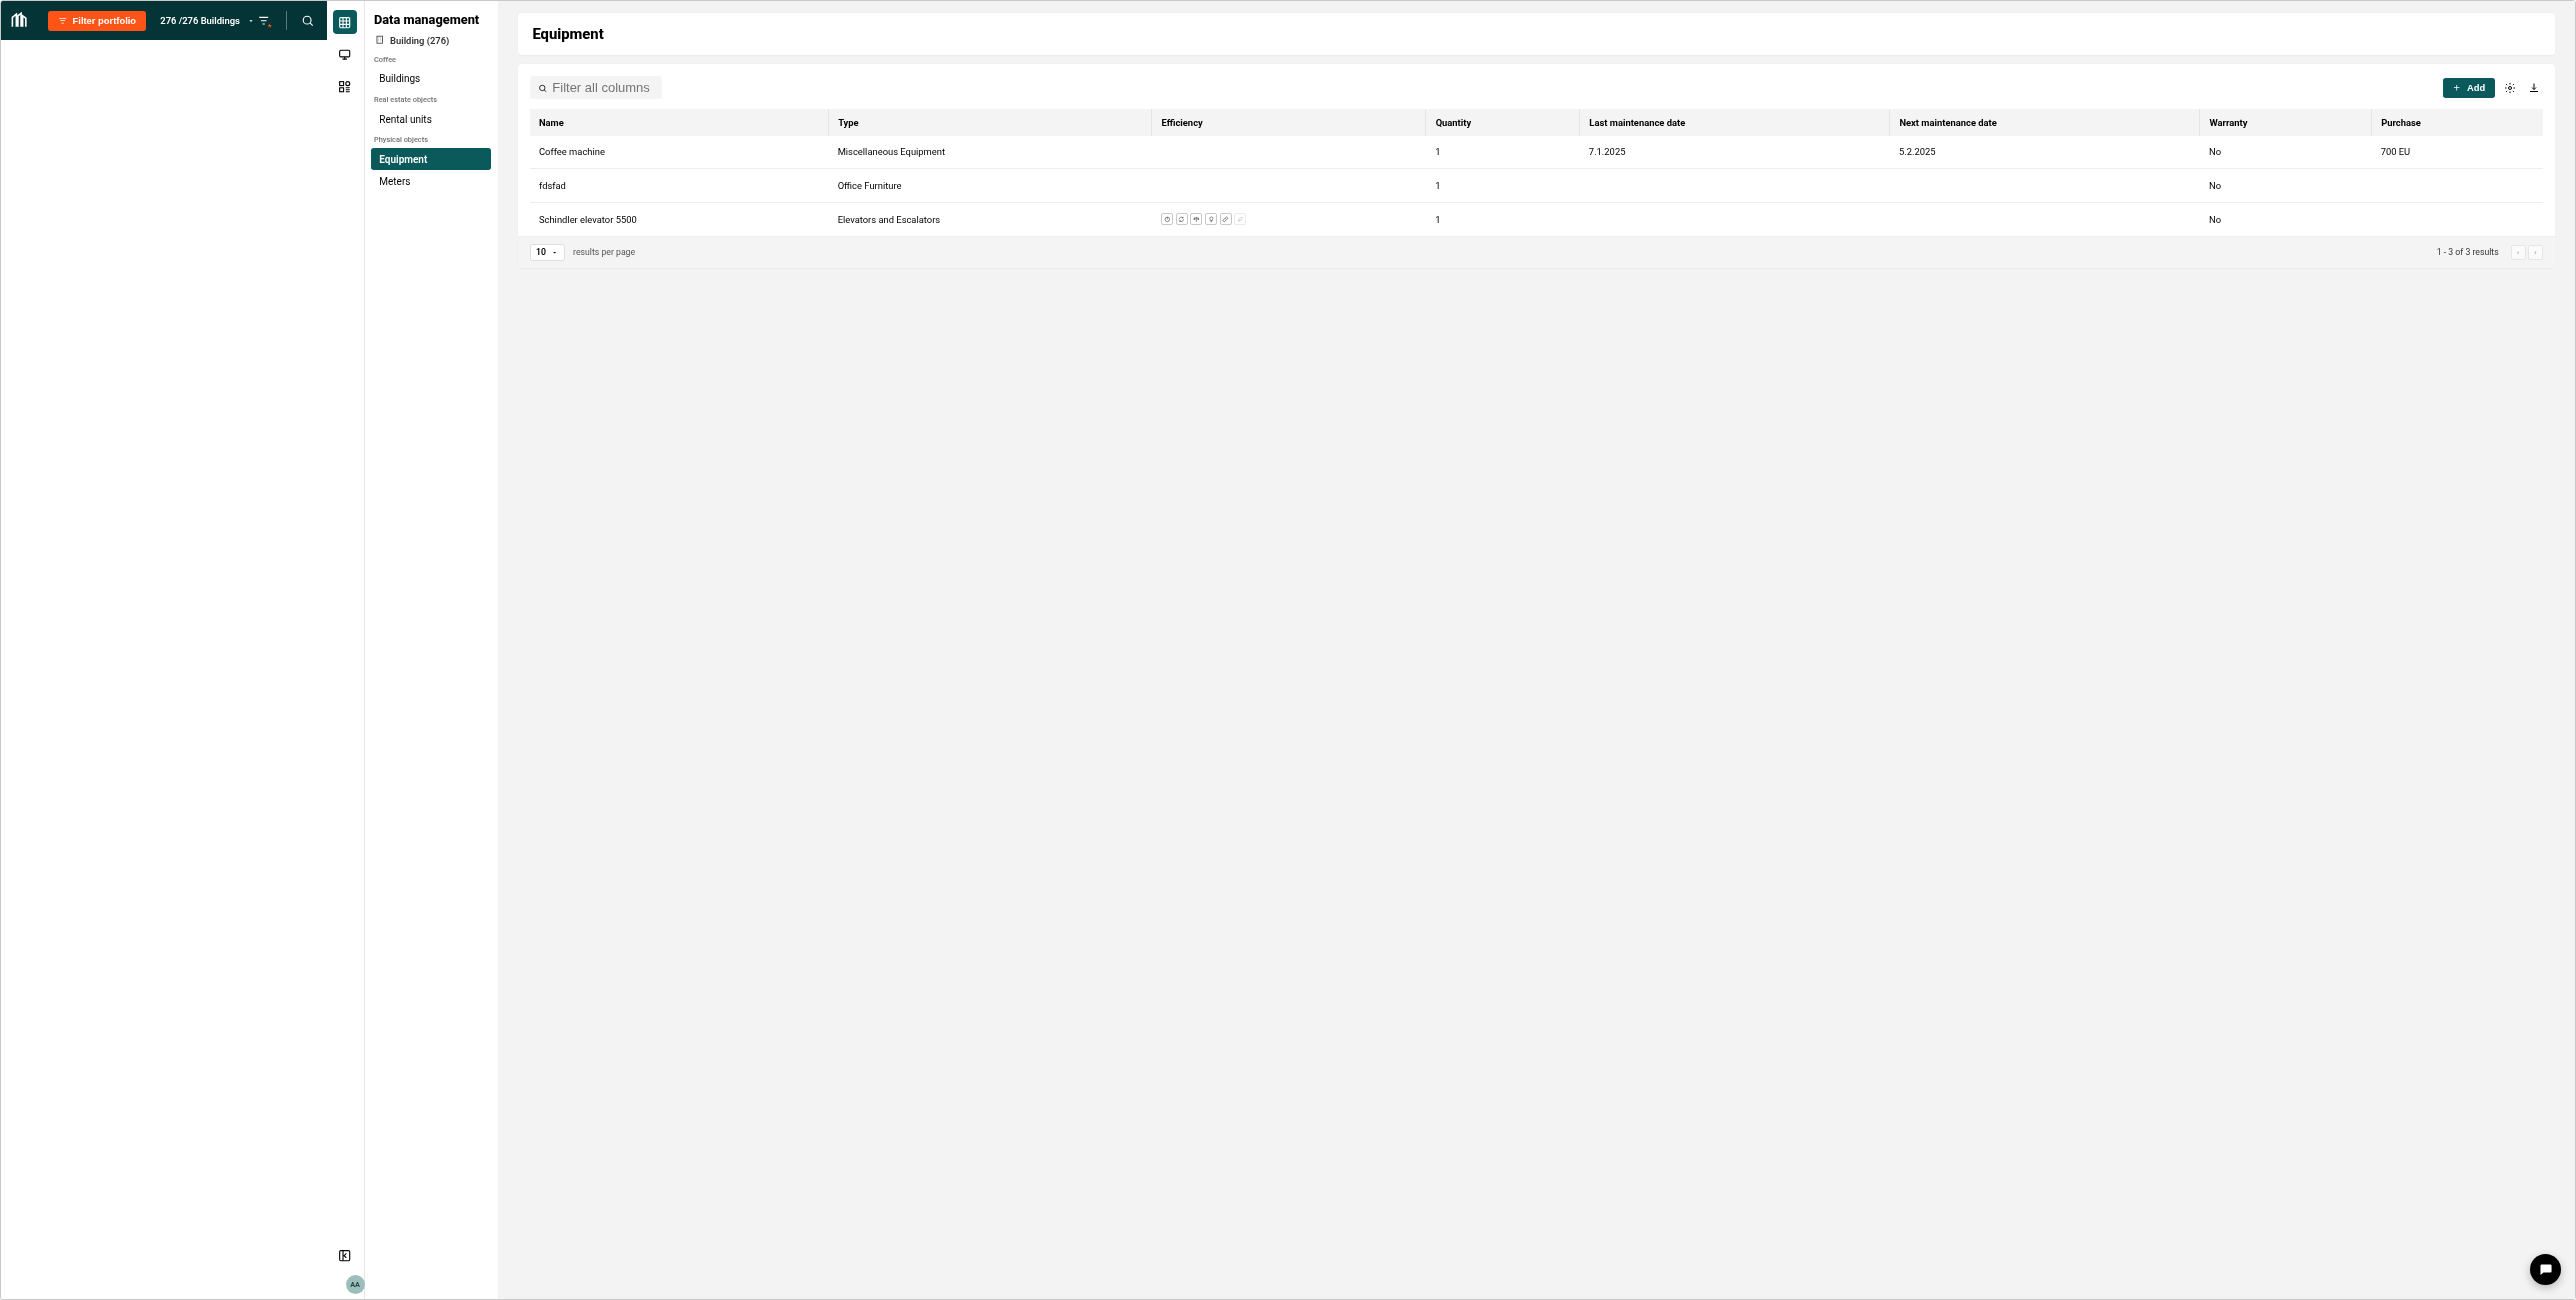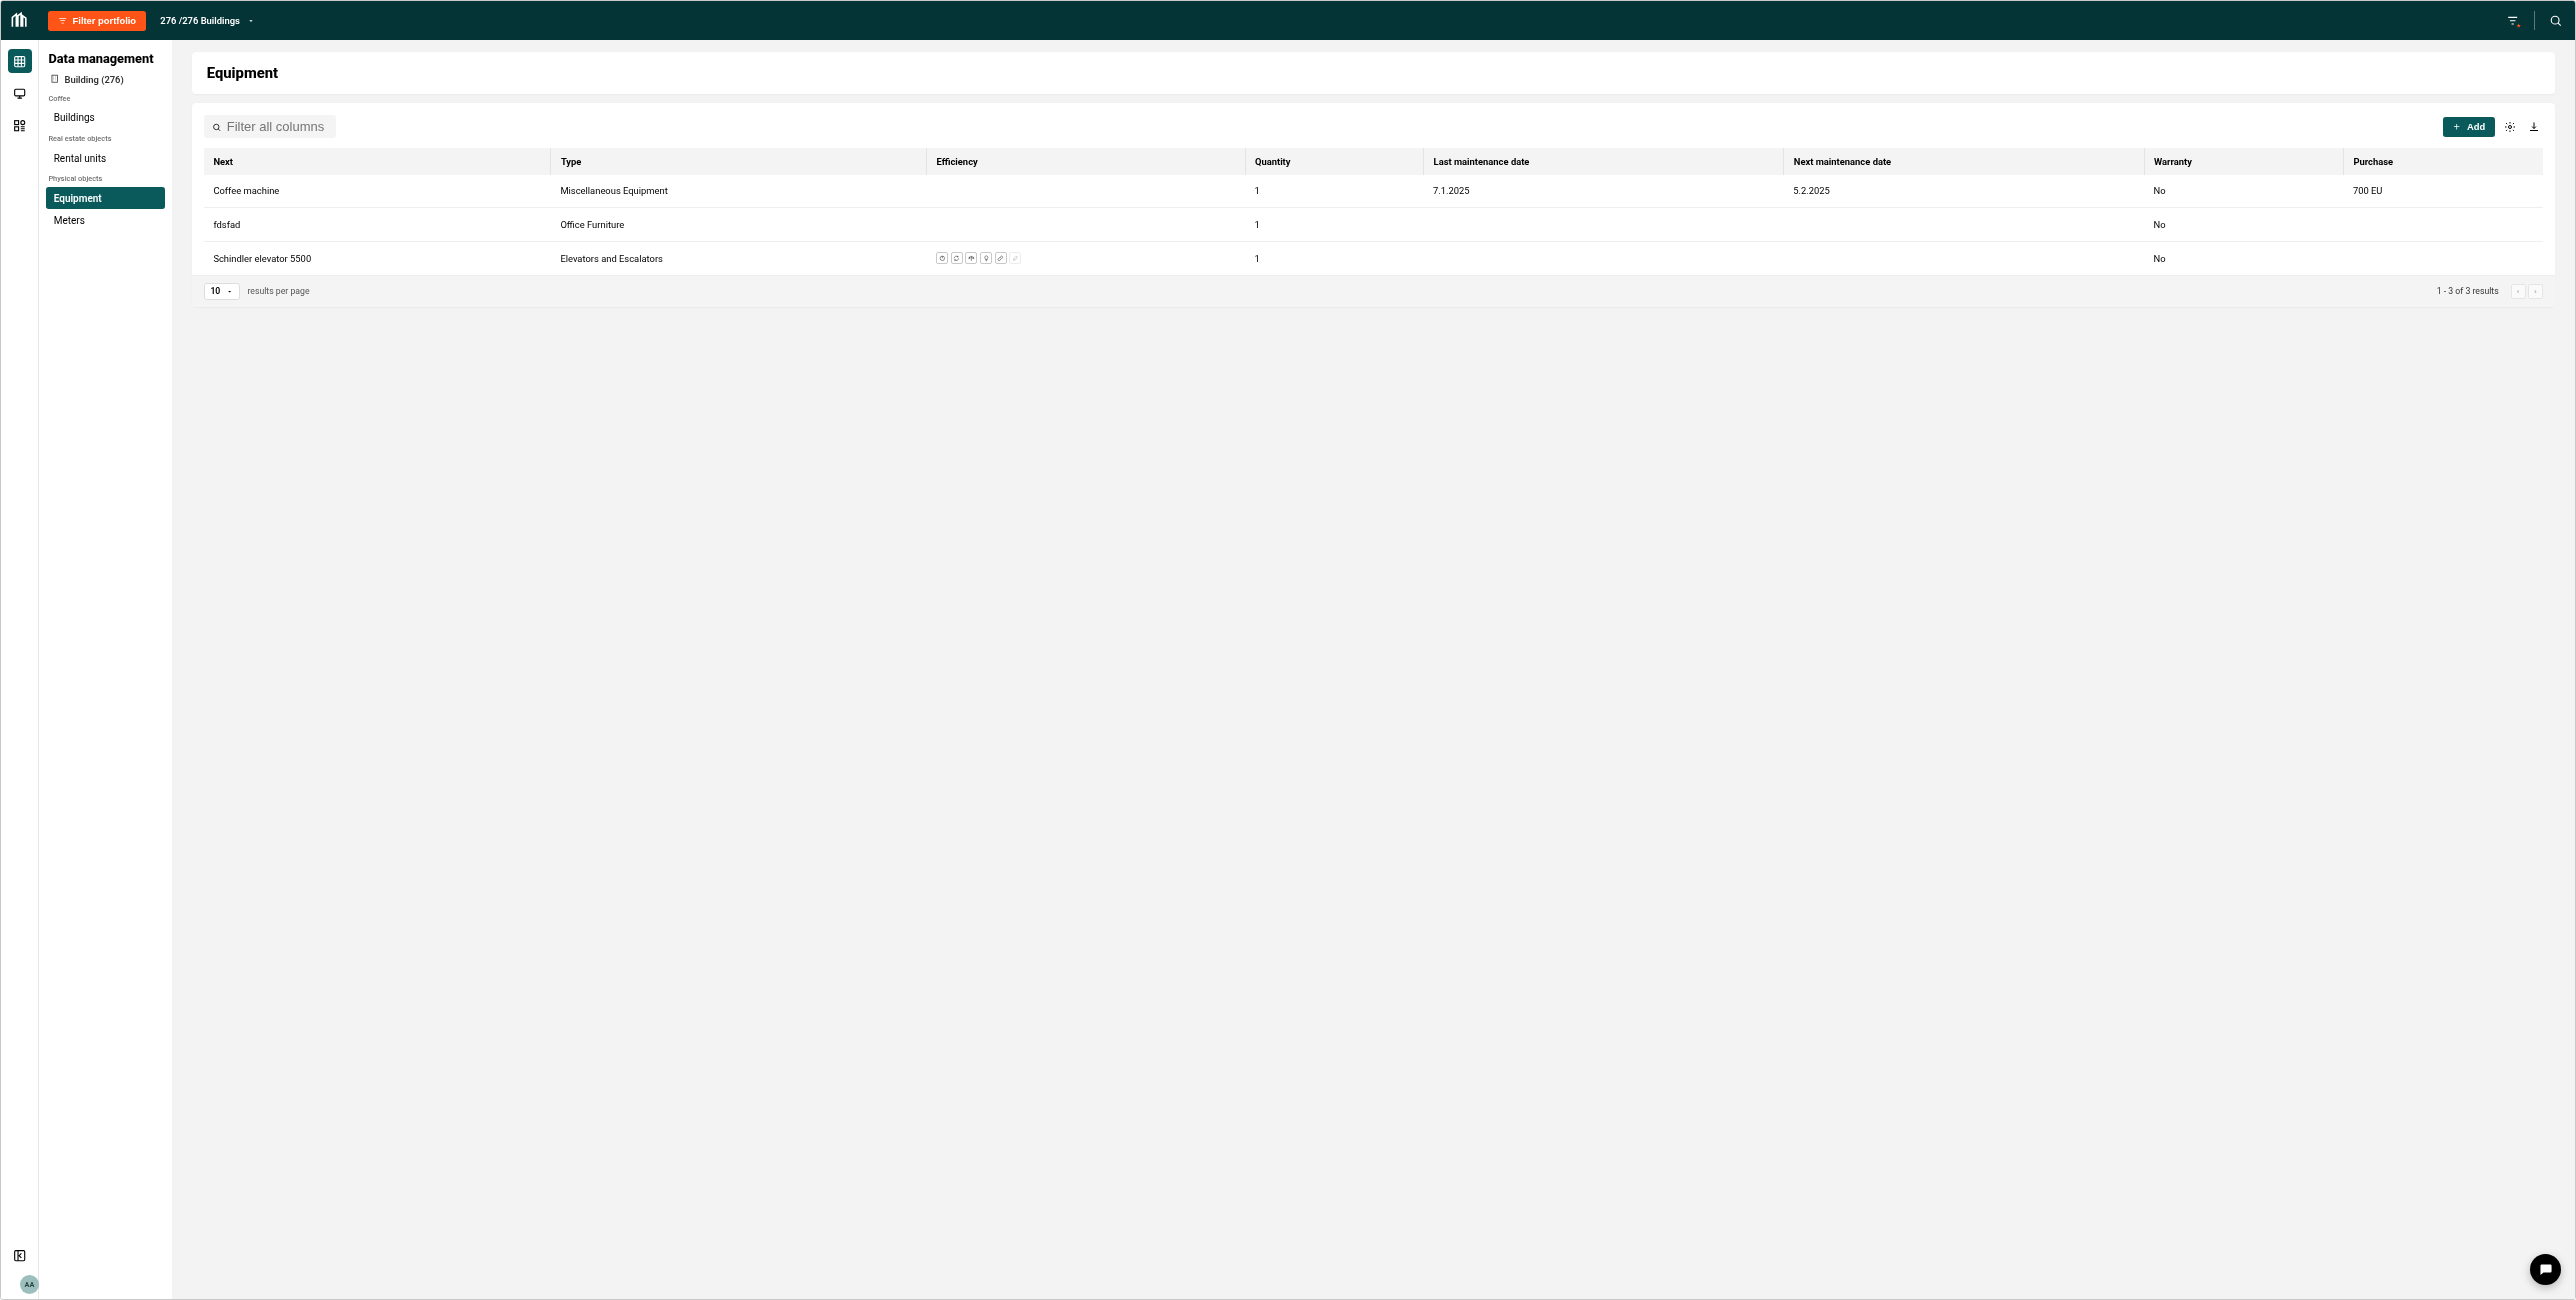--- a/index.html
+++ b/index.html
@@ -1,20 +1,20 @@
 <!DOCTYPE html>
 <html style="font-size:10.7px"><head>
 <meta charset="utf-8">
 <style>
   * { box-sizing: border-box; margin: 0; padding: 0; }
   html, body { width: 100%; height: 100%; font-family: -apple-system, BlinkMacSystemFont, "Segoe UI", Roboto, Arial, sans-serif; background: #fff; color: #000; }
   body { display: flex; flex-direction: column; }
 
   
-  .viewport { width: 100%; height: 100vh; border: 1.3px solid #c9c9c9; border-radius: 2.7px; overflow: hidden; display: flex; flex-direction: column; background: #fff; }
+  .viewport { width: 100%; height: 100vh; border: 1.3px solid #c9c9c9; border-radius: 2.7px; overflow: hidden; display: flex; flex-direction: row; background: #fff; }
 
   
   .topbar { height: 39px; background: #053436; color: #fff; display: flex; align-items: center; padding: 0 9.4px; }
   .topbar .logo { width: 19px; height: 19px; margin-right: 19px; display:flex; align-items:center; justify-content:center;}
   .topbar .filter-btn { background: #ff5417; color: #fff; border: none; border-radius: 2.7px; height: 20px; padding: 0 9.4px; font-size: 9.4px; font-weight: 600; display: inline-flex; align-items: center; gap: 5.4px; cursor: pointer; }
   .topbar .filter-btn svg { width: 9.4px; height: 9.4px; }
   .topbar .building-count { margin-left: 14.8px; font-size: 9.4px; font-weight: 600; display: inline-flex; align-items: center; gap: 6.7px; cursor: pointer; }
   .topbar .right { margin-left: auto; display: flex; align-items: center; gap: 12px; }
   .topbar .vsep { width: 0.7px; height: 19px; background: rgba(255,255,255,0.35); }
   .topbar .icon-btn { background: none; border: none; color: #fff; width: 19px; height: 19px; display:flex; align-items:center; justify-content:center; cursor:pointer; position:relative;}
@@ -213,21 +213,21 @@
             <svg width="12" height="12" viewBox="0 0 24 24" fill="none" stroke="#000" stroke-width="2">
                 <path d="M12 3v12m0 0l-4-4m4 4l4-4M4 19h16"></path>
               </svg>
           </div>
         </div>
 
         <div class="table-wrap">
           <table>
             <thead>
               <tr>
-                <th style="width:107px">Next</th>
+                <th style="width:107px">Name</th>
                 <th style="width:107px">Type</th>
                 <th style="width:107px">Efficiency</th>
                 <th style="width:60px">Quantity</th>
                 <th style="width:121px">Last maintenance date</th>
                 <th style="width:121px">Next maintenance date</th>
                 <th style="width:67px">Warranty</th>
                 <th style="width:67px">Purchase</th>
               </tr>
             </thead>
             <tbody>

